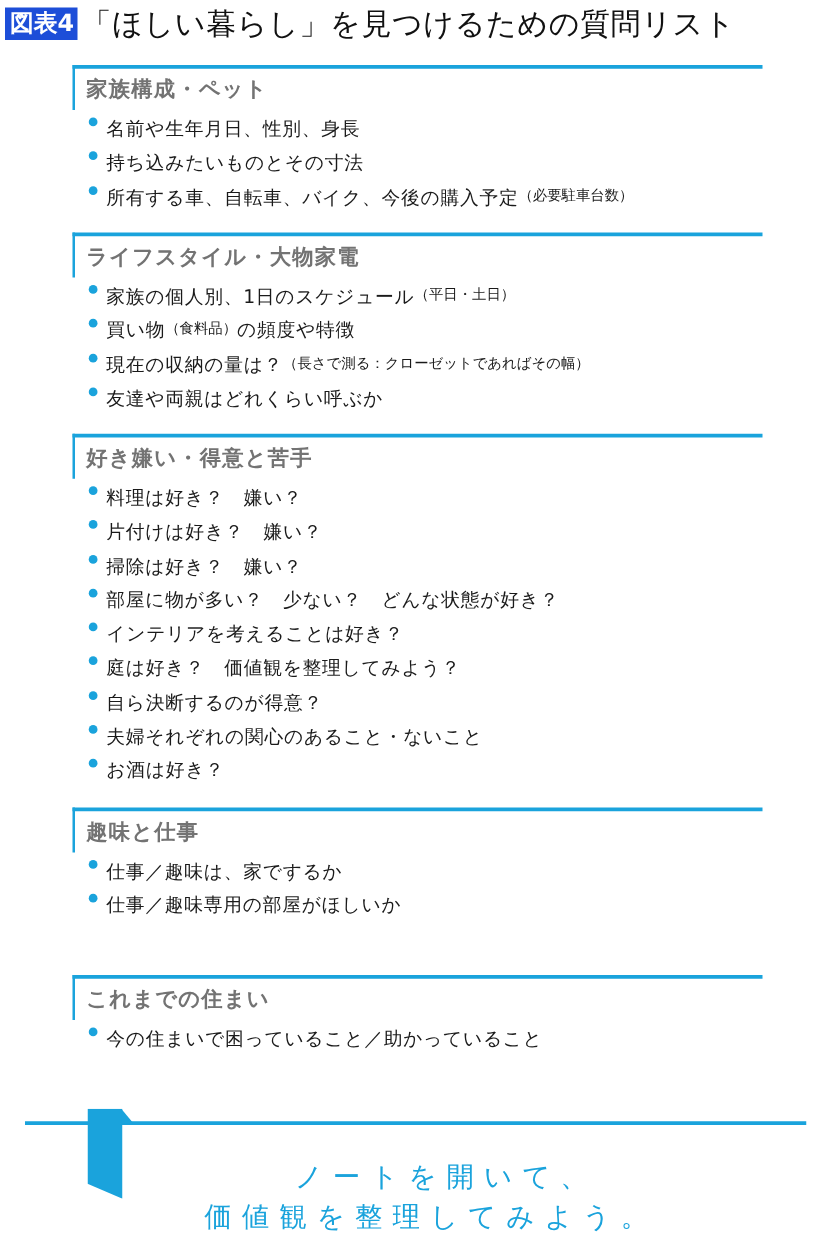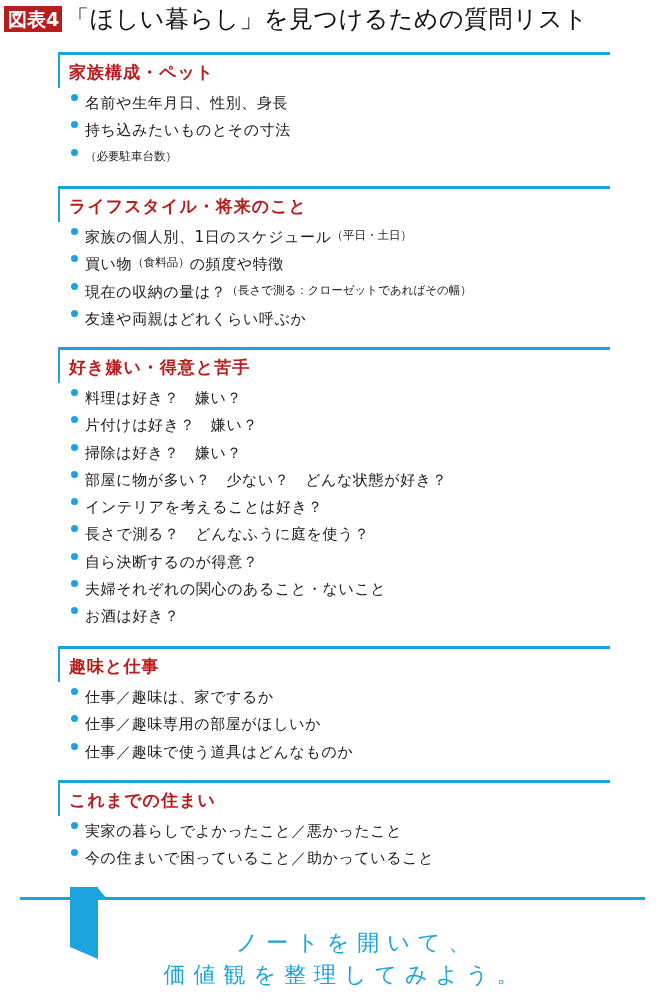--- a/index.html
+++ b/index.html
@@ -17,21 +17,21 @@
     }
     .title-row {
       position: absolute;
       left: 4px;
       top: 5px;
       display: flex;
       align-items: center;
       height: 28px;
     }
     .fig-label {
-      background: #b91c1c;
+      background: #1d4ed8;
       color: #ffffff;
       font-weight: bold;
       font-size: 19px;
       line-height: 26px;
       height: 26px;
       padding: 0 3px 0 4px;
       letter-spacing: 0px;
     }
     .fig-title {
       font-size: 24px;
@@ -60,21 +60,21 @@
       width: 2px;
       height: 36px;
       background: #1aa3dc;
     }
     .section-header {
       position: absolute;
       left: 11px;
       top: 9px;
       font-size: 17px;
       font-weight: bold;
-      color: #b91c1c;
+      color: #737373;
       letter-spacing: 1px;
       line-height: 22px;
       white-space: nowrap;
     }
     .items {
       position: absolute;
       left: 13px;
       top: 42px;
       margin: 0;
       padding: 0;
@@ -153,29 +153,30 @@
     <li class="item">
       <span class="bullet"></span>
       <span>名前や生年月日、性別、身長</span>
     </li>
     <li class="item">
       <span class="bullet"></span>
       <span>持ち込みたいものとその寸法</span>
     </li>
     <li class="item">
       <span class="bullet"></span>
+      <span>所有する車、自転車、バイク、今後の購入予定</span>
       <span class="note">（必要駐車台数）</span>
     </li>
   </ul>
 </div>
 
 <div class="section" style="top:186px;">
   <div class="section-top"></div>
   <div class="section-left"></div>
-  <div class="section-header">ライフスタイル・将来のこと</div>
+  <div class="section-header">ライフスタイル・大物家電</div>
   <ul class="items">
     <li class="item">
       <span class="bullet"></span>
       <span>家族の個人別、1日のスケジュール</span>
       <span class="note">（平日・土日）</span>
     </li>
     <li class="item">
       <span class="bullet"></span>
       <span>買い物</span>
       <span class="note">（食料品）</span>
@@ -213,21 +214,21 @@
     <li class="item">
       <span class="bullet"></span>
       <span>部屋に物が多い？　少ない？　どんな状態が好き？</span>
     </li>
     <li class="item">
       <span class="bullet"></span>
       <span>インテリアを考えることは好き？</span>
     </li>
     <li class="item">
       <span class="bullet"></span>
-      <span>長さで測る？　どんなふうに庭を使う？</span>
+      <span>庭は好き？　価値観を整理してみよう？</span>
     </li>
     <li class="item">
       <span class="bullet"></span>
       <span>自ら決断するのが得意？</span>
     </li>
     <li class="item">
       <span class="bullet"></span>
       <span>夫婦それぞれの関心のあること・ないこと</span>
     </li>
     <li class="item">
@@ -243,36 +244,28 @@
   <div class="section-header">趣味と仕事</div>
   <ul class="items">
     <li class="item">
       <span class="bullet"></span>
       <span>仕事／趣味は、家でするか</span>
     </li>
     <li class="item">
       <span class="bullet"></span>
       <span>仕事／趣味専用の部屋がほしいか</span>
     </li>
-    <li class="item">
-      <span class="bullet"></span>
-      <span>仕事／趣味で使う道具はどんなものか</span>
-    </li>
   </ul>
 </div>
 
 <div class="section" style="top:780px;">
   <div class="section-top"></div>
   <div class="section-left"></div>
   <div class="section-header">これまでの住まい</div>
   <ul class="items">
-    <li class="item">
-      <span class="bullet"></span>
-      <span>実家の暮らしでよかったこと／悪かったこと</span>
-    </li>
     <li class="item">
       <span class="bullet"></span>
       <span>今の住まいで困っていること／助かっていること</span>
     </li>
   </ul>
 </div>
 
 <div class="footer-line"></div>
 <svg class="bookmark" viewBox="0 0 28 72">
   <polygon points="0,0 28,0 28,72 0,60" fill="#1aa3dc"></polygon>

